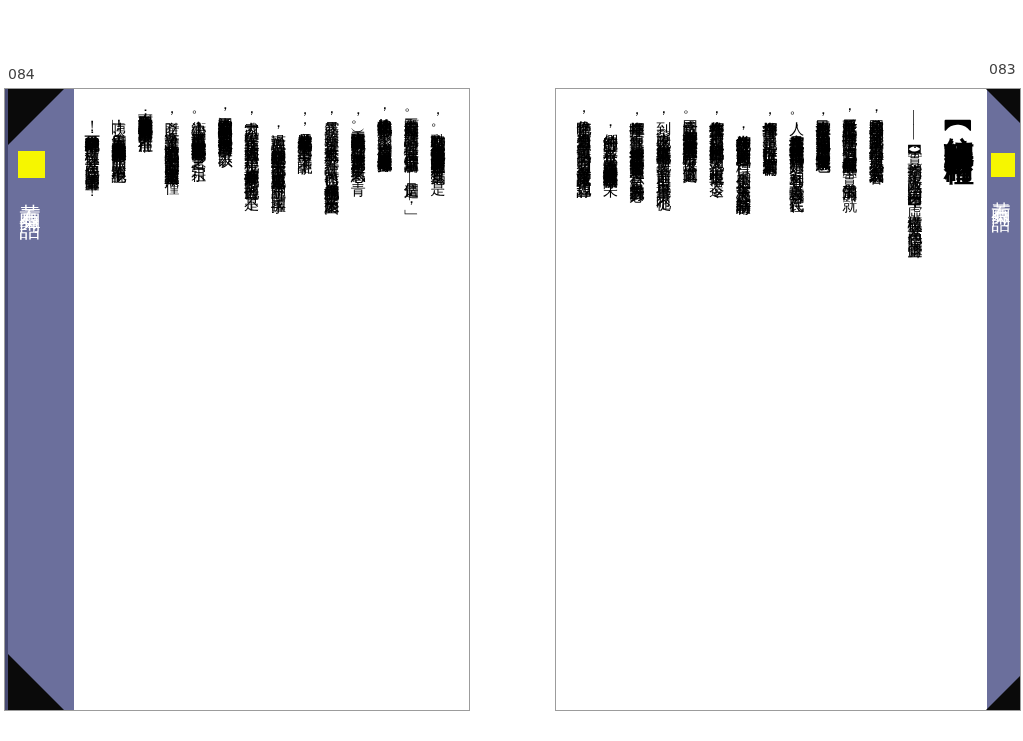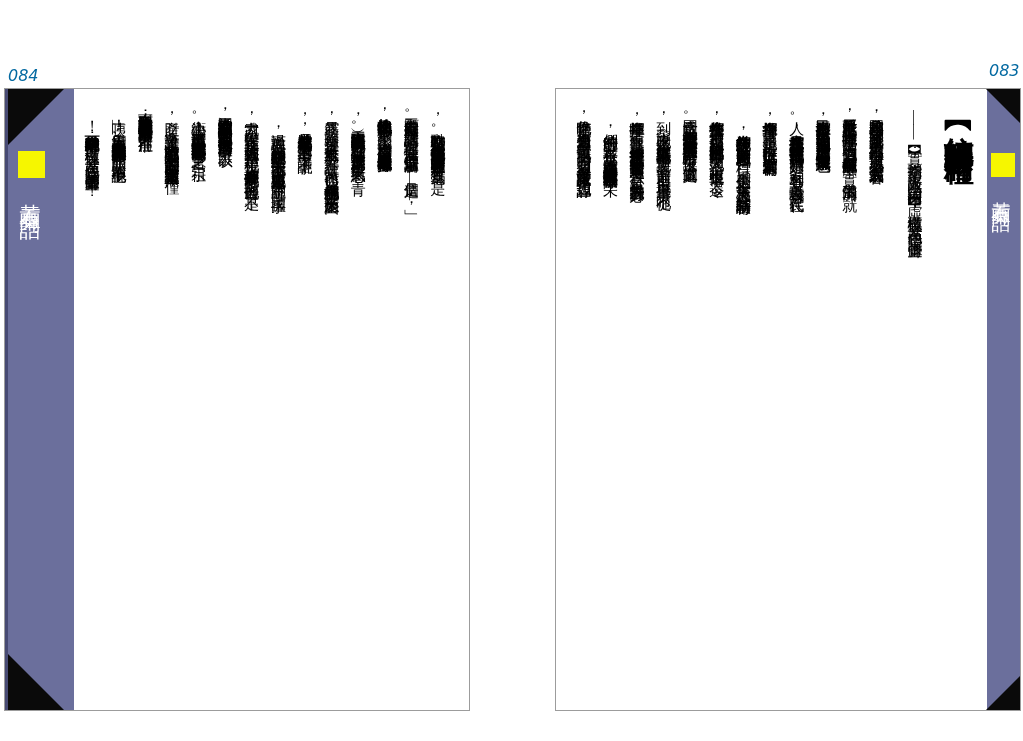--- a/index.html
+++ b/index.html
@@ -4,21 +4,21 @@
 <style>
   html,body{margin:0;padding:0;}
   body{
     width:1023px;height:741px;position:relative;overflow:hidden;
     background:#ffffff;
     font-family:"Liberation Serif","DejaVu Serif",serif;
   }
   .page-num{
     position:absolute;
     font-family:"DejaVu Sans","Liberation Sans",sans-serif;
-    font-size:16px;color:#0369a1;font-style:italic;
+    font-size:14px;color:#404040;
   }
   .page-num.pn-left{left:8px;top:66px;}
   .page-num.pn-right{left:989px;top:61px;}
 
   .page{
     position:absolute;top:88px;width:464px;height:621px;
     background:#ffffff;border:1px solid #9c9c9c;
   }
   .page-left{left:4px;}
   .page-right{left:555px;}

